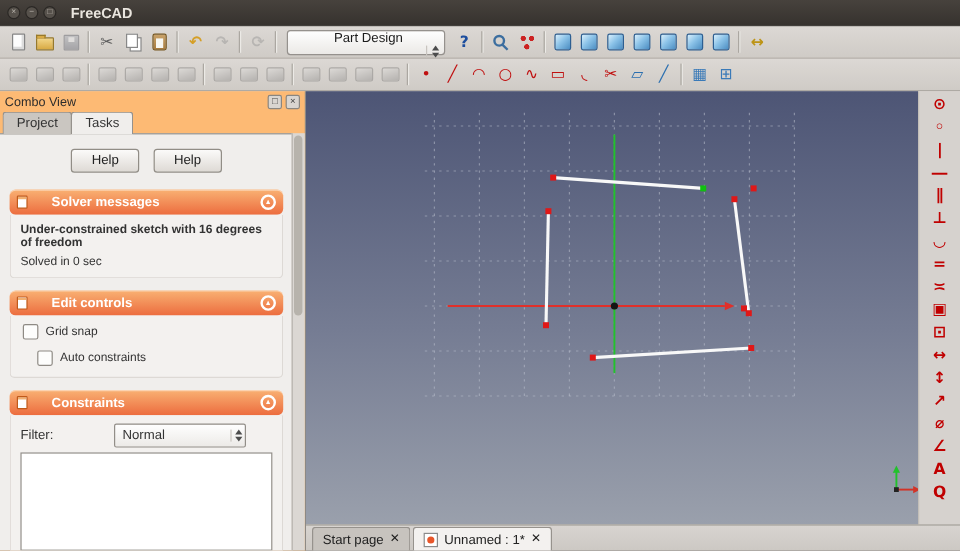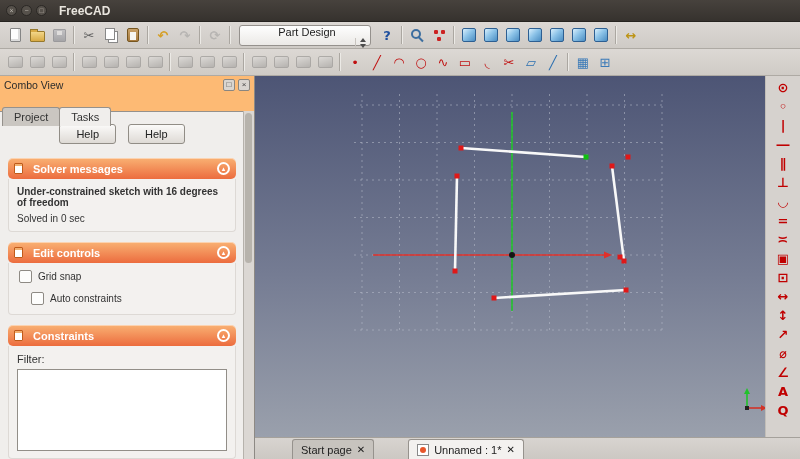--- a/index.html
+++ b/index.html
@@ -48,30 +48,30 @@
   .wb-arrows{margin-left:auto;display:flex;flex-direction:column;gap:2px;border-left:1px solid #c8c4bf;padding-left:4px;margin-right:1px;}
   .tri-up{width:0;height:0;border-left:3px solid transparent;border-right:3px solid transparent;border-bottom:4px solid #4c4c4c;}
   .tri-down{width:0;height:0;border-left:3px solid transparent;border-right:3px solid transparent;border-top:4px solid #4c4c4c;}
 
   
   .combo-view{position:absolute;left:0;top:76px;width:255px;height:383px;background:#fdba74;border-right:1px solid #8d8984;}
   .cv-titlebar{height:17px;display:flex;align-items:center;padding:0 4px;font-size:10.5px;color:#2c2c2c;}
   .cv-winbtns{margin-left:auto;display:flex;gap:3px;}
   .cv-btn{width:12px;height:12px;border:1px solid #8a8680;background:#d9d5d0;border-radius:2px;
           font-size:8px;line-height:10px;text-align:center;color:#444;}
-  .cv-tabs{position:absolute;top:31px;left:2px;display:flex;z-index:2;align-items:flex-end;}
+  .cv-tabs{position:absolute;top:17px;left:2px;display:flex;z-index:2;align-items:flex-end;}
   .cv-tab{height:19px;padding:0 11px;border:1px solid #95918c;border-bottom:none;border-radius:3px 3px 0 0;
           background:#cac6c1;display:flex;align-items:center;color:#333;margin-right:-1px;}
   .cv-tab.active{background:#f0eeec;}
   .cv-content{position:absolute;top:35px;left:0;width:244px;height:348px;background:#f0eeec;
               border-top:1px solid #95918c;padding:10px 8px 0 8px;overflow:hidden;}
   .cv-buttons{display:flex;justify-content:center;gap:12px;margin:2px 0 14px 0;}
   .btn{padding:3px 16px;background:linear-gradient(#fbfaf9,#dedad5);border:1px solid #918d86;border-radius:3px;font-size:11px;color:#222;}
   .section{margin-bottom:10px;}
-  .sec-head{display:flex;align-items:center;gap:10px;height:21px;padding:0 6px;border-radius:5px;
+  .sec-head{display:flex;align-items:center;gap:20px;height:21px;padding:0 6px;border-radius:5px;
             background:linear-gradient(#f9b173,#ec6c3e);color:#fff;font-weight:bold;font-size:11px;
             box-shadow:inset 0 1px 0 rgba(255,255,255,.45);}
   .sec-doc-icon{width:9px;height:11px;background:#fff;border:1px solid #c05a1a;border-radius:1px;box-shadow:inset 0 2px 0 #f2b070;}
   .sec-collapse{margin-left:auto;width:13px;height:13px;border:2px solid #fff;border-radius:50%;
                 display:flex;align-items:center;justify-content:center;color:#fff;font-size:7px;line-height:1;}
   .sec-body{background:#f3f1ef;border:1px solid #ddd9d5;border-top:none;border-radius:0 0 4px 4px;
             padding:7px 8px;font-size:10px;color:#333;}
   .sec-line{margin-bottom:5px;font-weight:bold;}
   .frow{display:flex;align-items:center;margin-bottom:8px;}
   .frow label{width:78px;font-size:11px;}
@@ -91,21 +91,21 @@
   
   .right-toolbar{position:absolute;left:765px;top:76px;width:35px;height:361px;background:#d6d2ce;
                  display:flex;flex-direction:column;align-items:center;padding-top:2px;border-left:1px solid #c2beb8;}
   .rticon{width:22px;height:19px;display:flex;align-items:center;justify-content:center;
           color:#c00000;font-family:"DejaVu Sans",sans-serif;font-size:13px;font-weight:bold;line-height:1;}
 
   
   .doctabbar{position:absolute;left:255px;top:437px;width:545px;height:22px;background:linear-gradient(#d8d4d0,#ccc8c3);
              border-top:1px solid #a5a19b;display:flex;align-items:flex-end;padding-left:5px;}
   .doctab{height:20px;display:flex;align-items:center;gap:5px;padding:0 8px;margin-right:2px;
-          border:1px solid #96928d;border-bottom:none;border-radius:3px 3px 0 0;background:#c7c3be;font-size:11px;color:#222;margin-left:32px;}
+          border:1px solid #96928d;border-bottom:none;border-radius:3px 3px 0 0;background:#c7c3be;font-size:11px;color:#222;}
   .doctab.active{background:#f3f1ef;}
   .doctab-close{font-weight:bold;font-size:10px;color:#1a1a1a;}
   .fc-doc-icon{width:12px;height:12px;background:#fff;border:1px solid #8a8a8a;position:relative;}
   .fc-doc-icon::after{content:"";position:absolute;left:2px;top:2px;right:2px;bottom:2px;background:#e8562a;border-radius:50%;}
 </style>
 </head>
 <body>
 
 <div class="window">
 
@@ -337,20 +337,27 @@
 
       <div class="section">
         <div class="sec-head">
           <span class="sec-doc-icon"></span>
           <span>Constraints</span>
           <span class="sec-collapse">▴</span>
         </div>
         <div class="sec-body">
           <div class="frow" style="margin-bottom:4px;">
             <label>Filter:</label>
+            <div class="qcombo">
+              <span>Normal</span>
+              <span class="qspin">
+                <span class="tri-up"></span>
+                  <span class="tri-down"></span>
+              </span>
+            </div>
           </div>
           <div class="listbox"></div>
         </div>
       </div>
     </div>
     <div class="cv-scroll">
       <div class="cv-thumb"></div>
     </div>
   </div>
 

